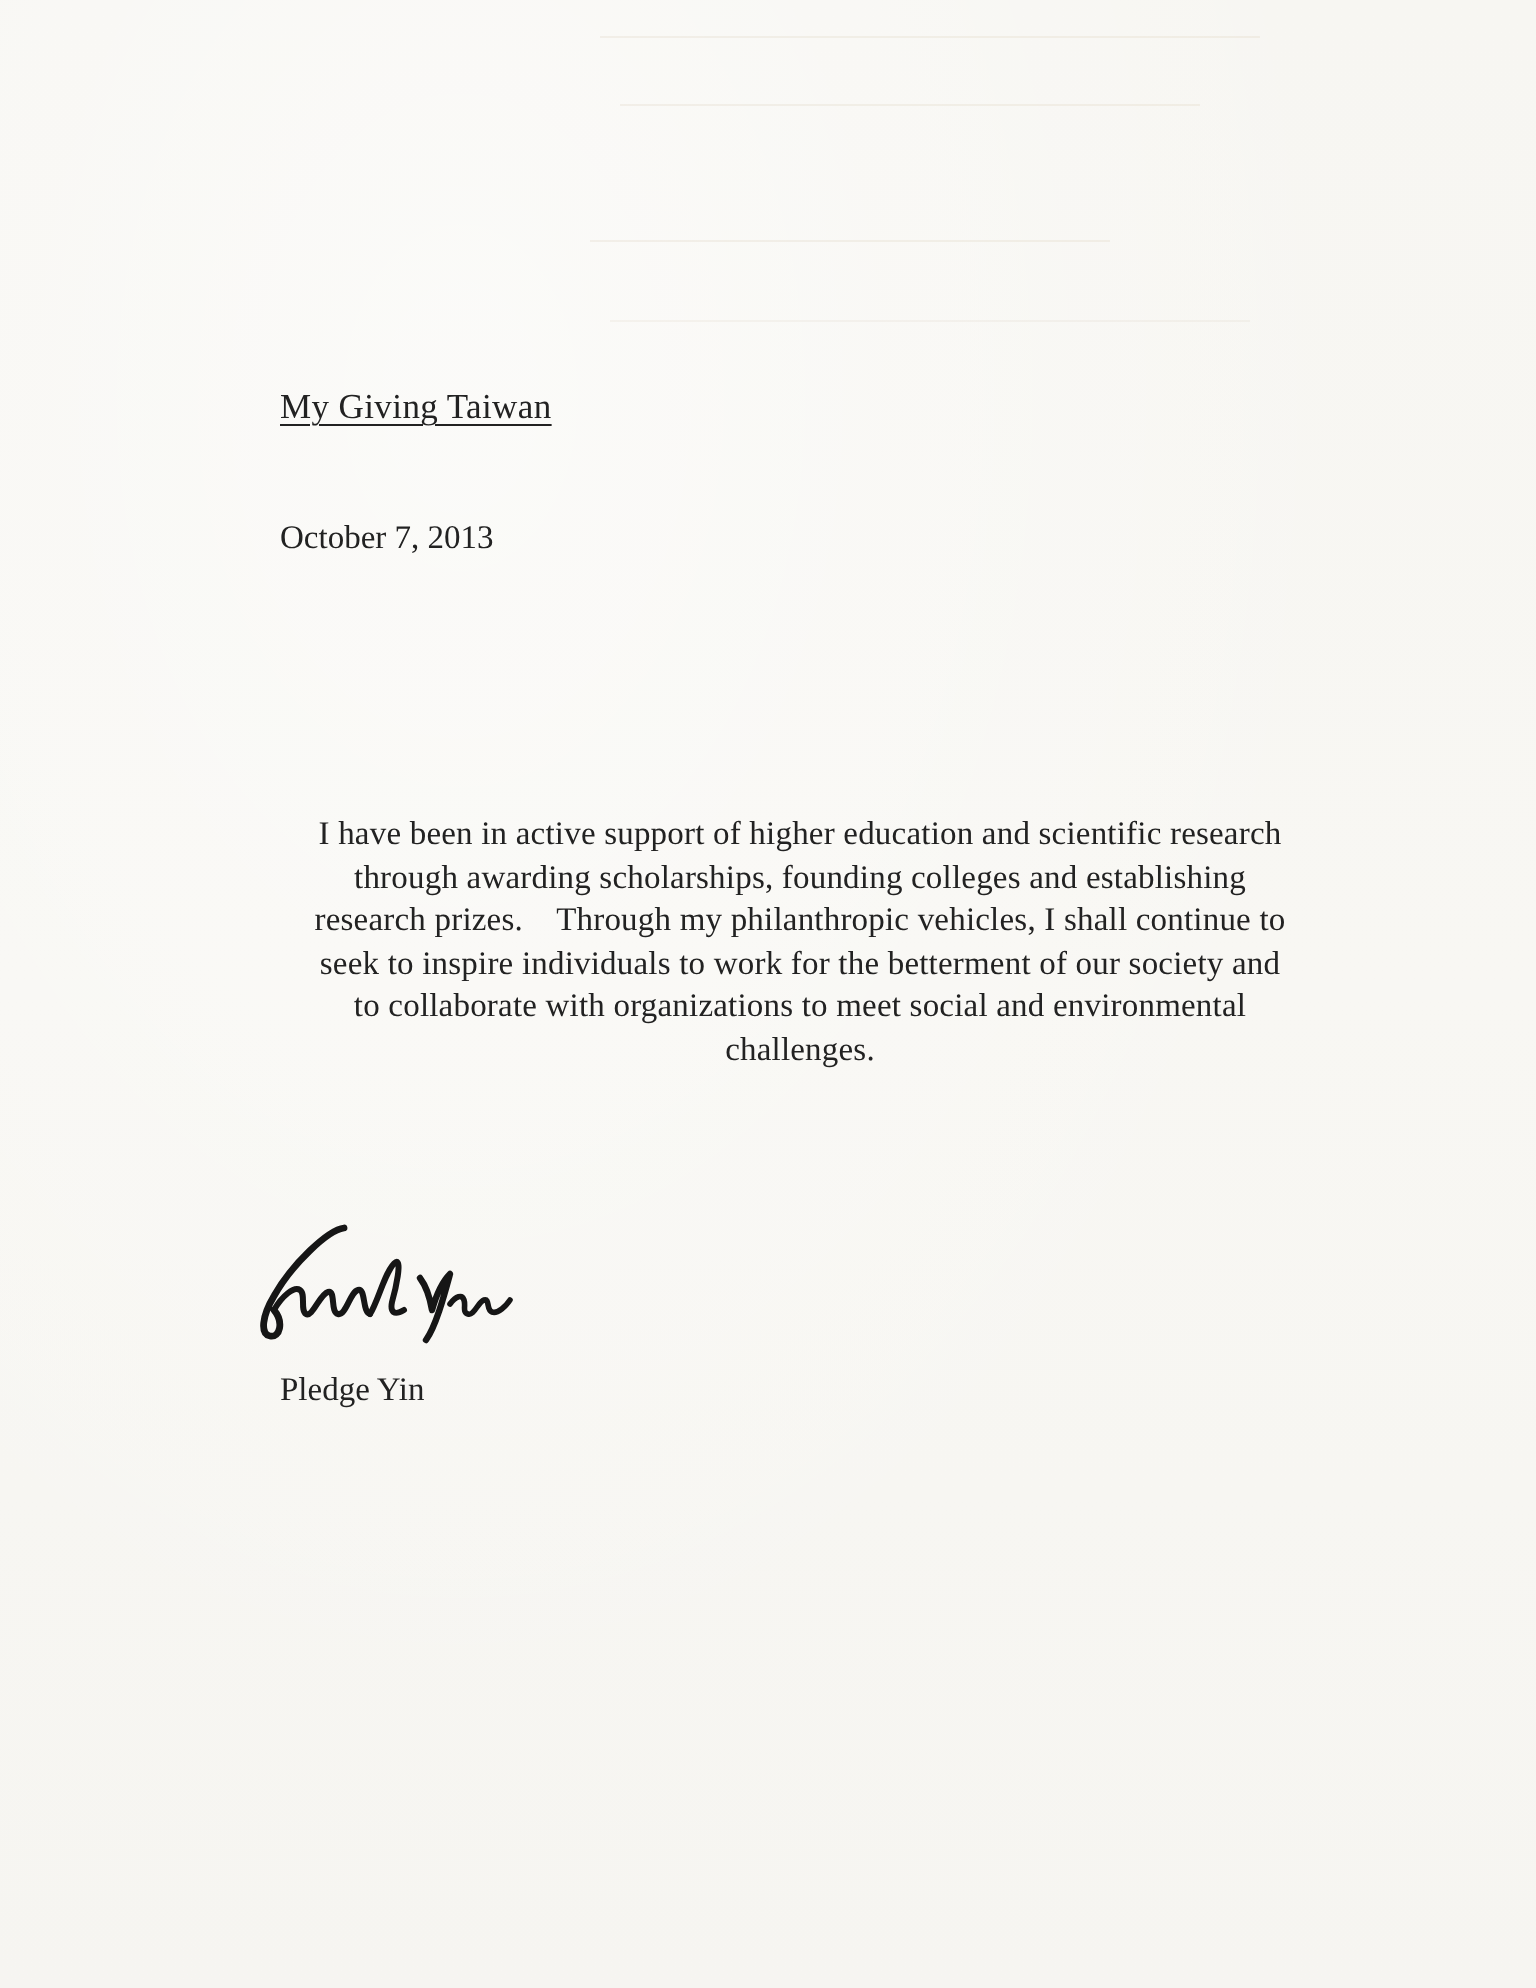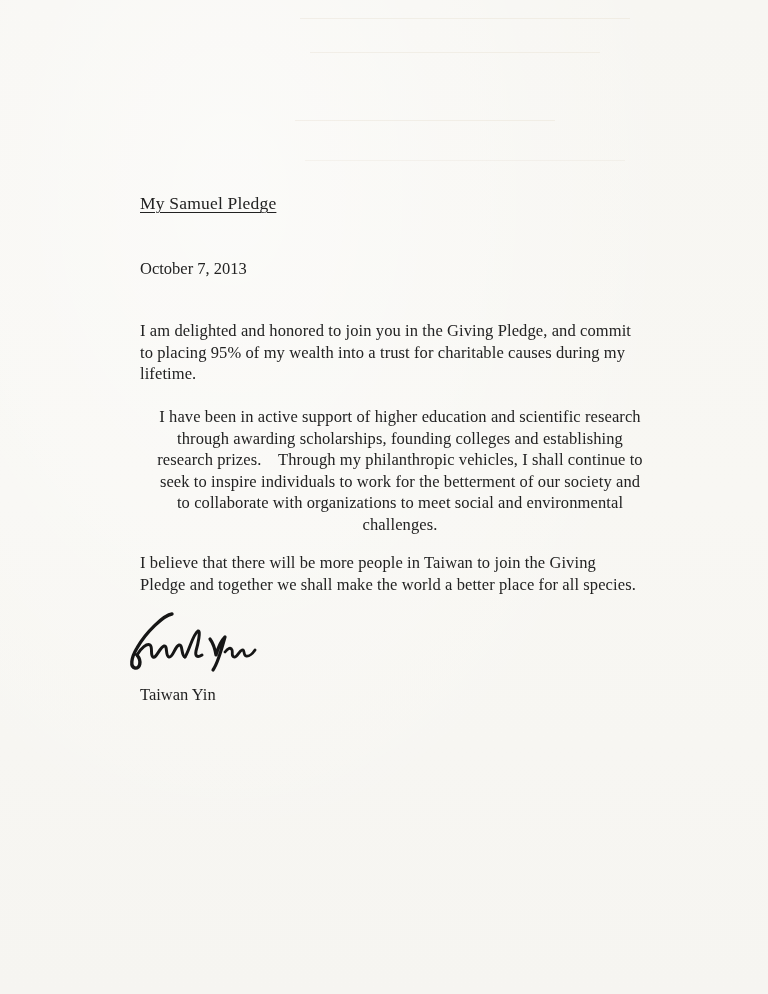--- a/index.html
+++ b/index.html
@@ -90,46 +90,41 @@
 </head>
 <body>
 
 <div class="page">
 
   <div class="scan-line l1"></div>
   <div class="scan-line l2"></div>
   <div class="scan-line l3"></div>
   <div class="scan-line l4"></div>
 
-  <h1 class="title">My Samuel Pledge</h1>
+  <h1 class="title">My Giving Taiwan</h1>
 
   <div class="date">October 7, 2013</div>
 
-  <p class="para p1">I am delighted and honored to join you in the Giving Pledge, and commit
-to placing 95% of my wealth into a trust for charitable causes during my
-lifetime.</p>
 
   <p class="para p2">I have been in active support of higher education and scientific research
 through awarding scholarships, founding colleges and establishing
 research prizes.    Through my philanthropic vehicles, I shall continue to
 seek to inspire individuals to work for the betterment of our society and
 to collaborate with organizations to meet social and environmental
 challenges.</p>
 
-  <p class="para p3">I believe that there will be more people in Taiwan to join the Giving
-Pledge and together we shall make the world a better place for all species.</p>
 
   <svg class="signature" viewBox="0 0 132 66" aria-hidden="true">
 
     <path d="M46,4 C38,5 20,22 11,38 C5,48 4,57 9,58 C14,59 16,51 11,45" stroke-width="3.4"></path>
 
     <path d="M11,45 C15,38 21,33 24,35 C27,37 24,45 27,47 C30,49 34,37 38,36 C42,35 39,46 43,47 C47,48 49,36 53,35 C57,34 55,46 59,47" stroke-width="3"></path>
 
     <path d="M59,47 C63,41 67,24 72,21 C75,20 72,34 70,41 C69,46 71,48 76,45" stroke-width="3"></path>
 
     <path d="M84,29 C87,33 89,39 90,45 C92,38 95,31 99,27 C96,38 92,53 87,60" stroke-width="3.2"></path>
 
     <path d="M99,42 C102,38 105,37 106,40 C107,43 105,46 108,47 C111,48 113,41 116,40 C119,39 117,45 120,46 C123,47 127,43 129,40" stroke-width="2.8"></path>
   </svg>
 
-  <div class="signer-name">Taiwan Yin</div>
+  <div class="signer-name">Pledge Yin</div>
 
 </div>
 
 </body></html>

